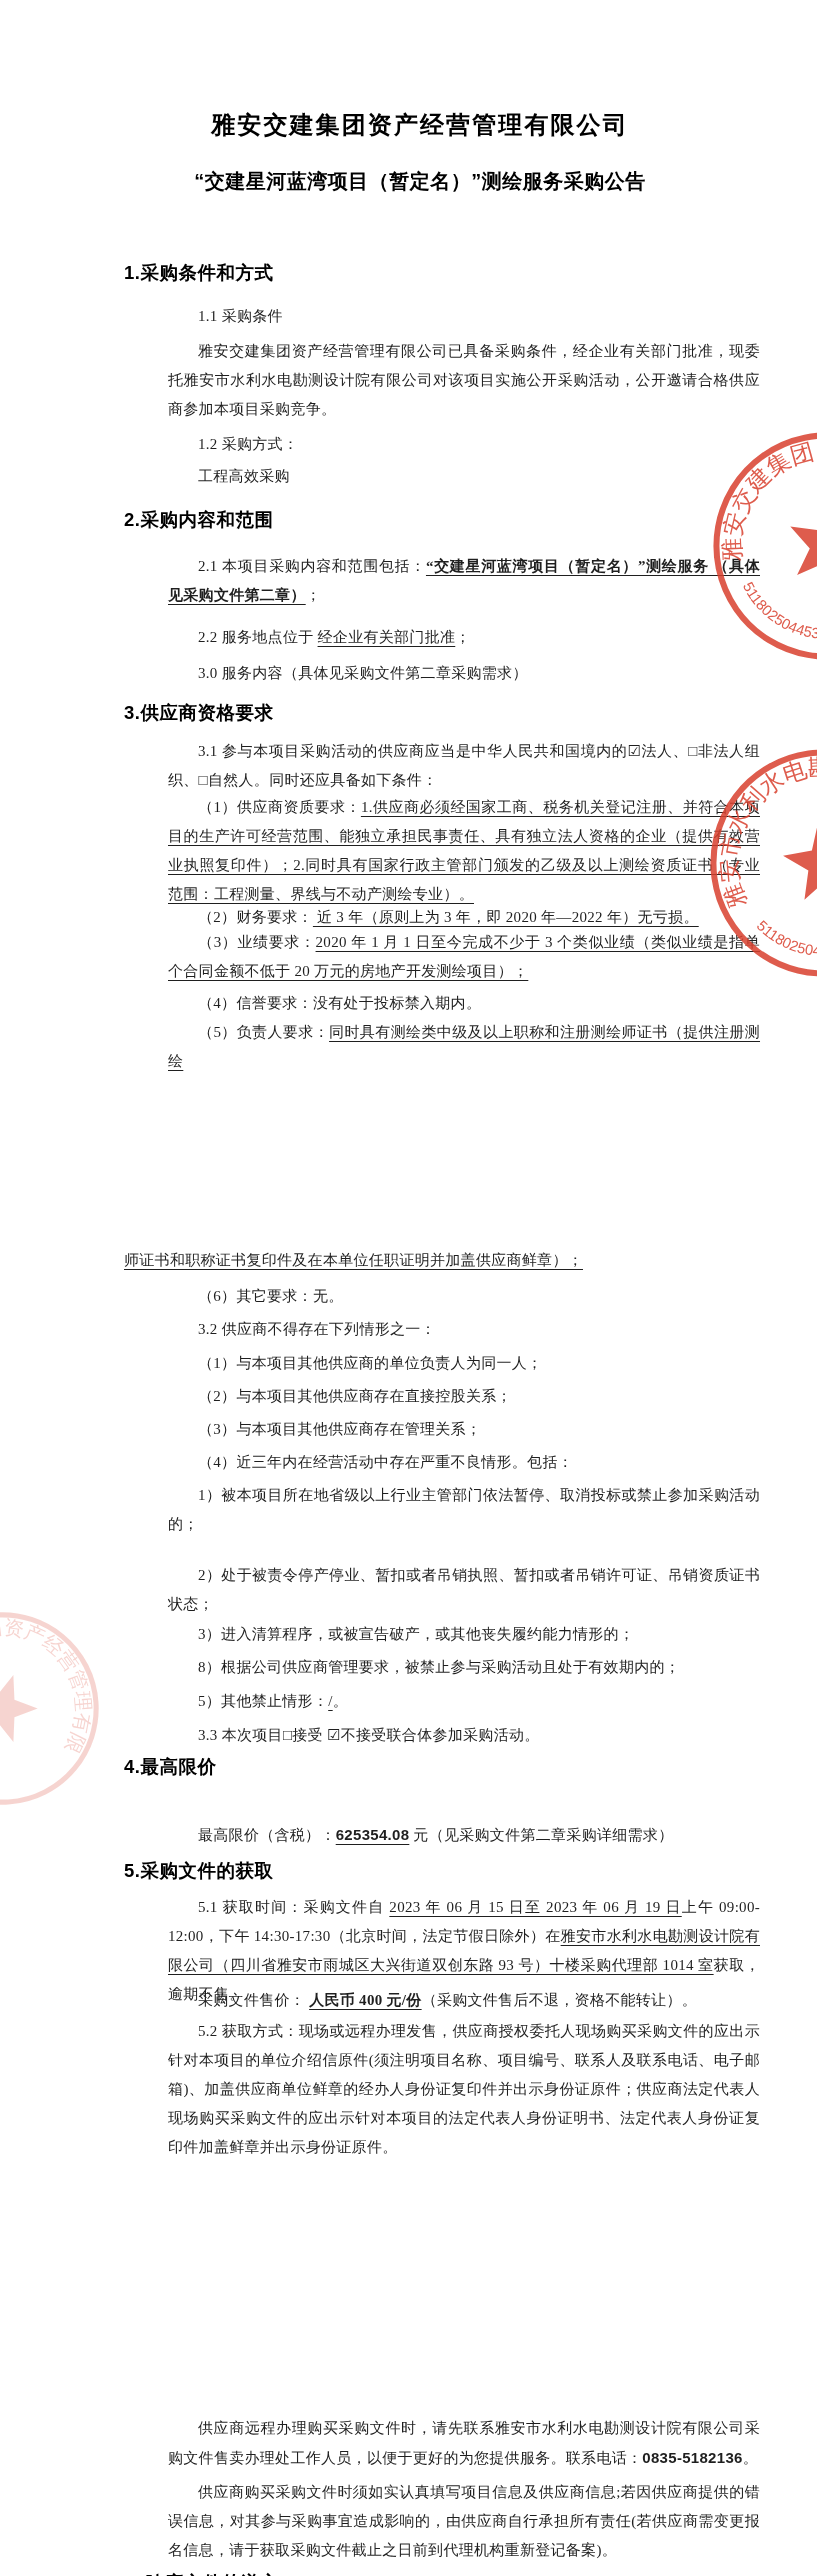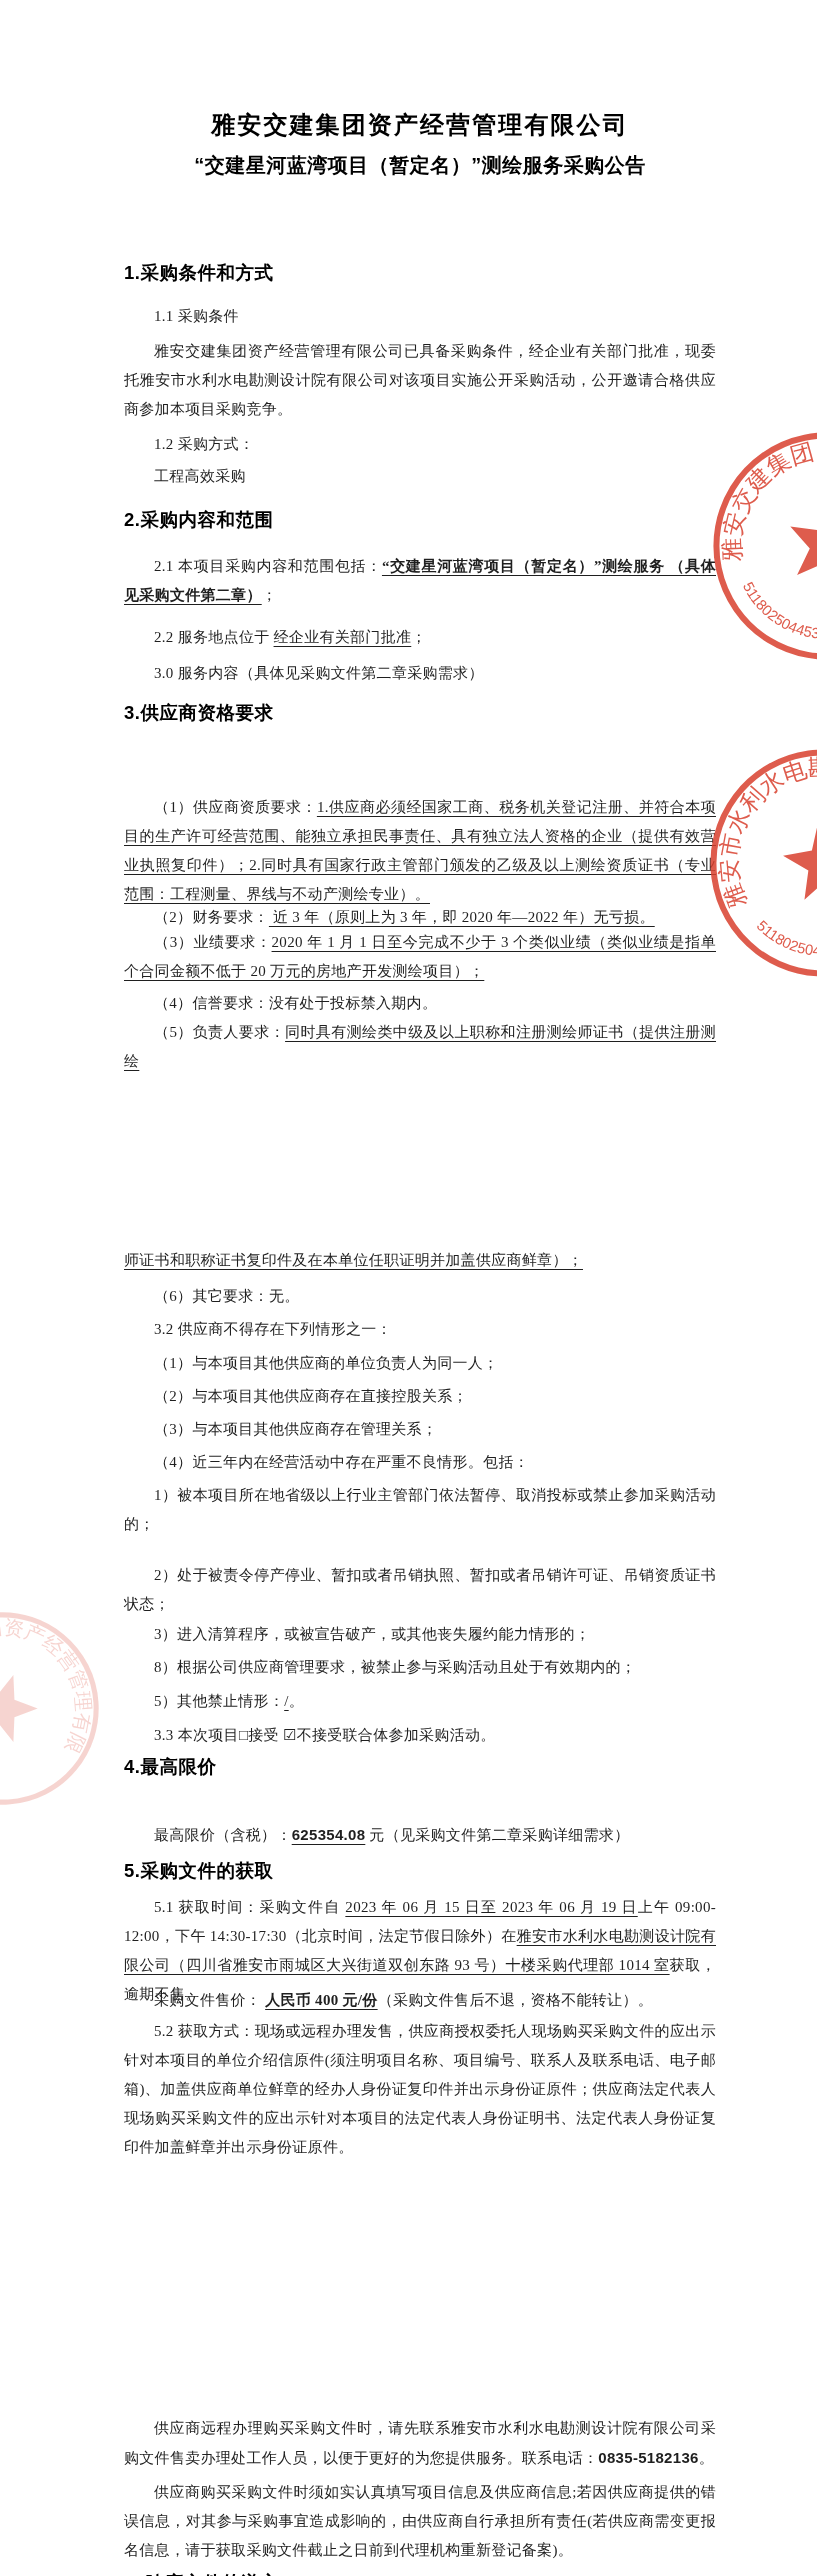--- a/index.html
+++ b/index.html
@@ -6,21 +6,21 @@
   .page{
     position:relative;width:818px;height:3467px;margin:0 auto;
     background:#ffffff;overflow:hidden;
     font-family:"Liberation Serif","DejaVu Serif",serif;color:#1f1f1f;
   }
   .blk{
     position:absolute;left:124px;width:592px;
     font-size:15px;line-height:29px;letter-spacing:0.3px;
     text-align:justify;margin:0;
   }
-  .indent{text-indent:30px;}
+  .indent{text-indent:30px;margin-left:44px;}
   .hd{
     position:absolute;left:124px;width:592px;margin:0;
     font-family:"Liberation Sans","DejaVu Sans",sans-serif;
     font-weight:bold;font-size:18.5px;line-height:25px;color:#000;
     letter-spacing:0.5px;text-align:left;
   }
   .title{
     position:absolute;left:98px;width:644px;margin:0;text-align:center;
     font-family:"Liberation Sans","DejaVu Sans",sans-serif;
     font-weight:bold;color:#000;
@@ -32,34 +32,35 @@
   .num{font-family:"Liberation Sans","DejaVu Sans",sans-serif;}
   .seal{position:absolute;pointer-events:none;}
   .seal svg{display:block;width:100%;height:100%;}
 </style>
 </head>
 <body>
 
 <div class="page">
 
   <h1 class="title t1" style="top:109px">雅安交建集团资产经营管理有限公司</h1>
-  <h2 class="title t2" style="top:152px">“交建星河蓝湾项目（暂定名）”测绘服务采购公告</h2>
+  <h2 class="title t2" style="top:168px">“交建星河蓝湾项目（暂定名）”测绘服务采购公告</h2>
 
   <h3 class="hd" style="top:260px">1.采购条件和方式</h3>
   <p class="blk indent" style="top:302px">1.1 采购条件</p>
   <p class="blk indent" style="top:337px">雅安交建集团资产经营管理有限公司已具备采购条件，经企业有关部门批准，现委托雅安市水利水电勘测设计院有限公司对该项目实施公开采购活动，公开邀请合格供应商参加本项目采购竞争。</p>
   <p class="blk indent" style="top:430px">1.2 采购方式：</p>
   <p class="blk indent" style="top:462px">工程高效采购</p>
 
   <h3 class="hd" style="top:507px">2.采购内容和范围</h3>
   <p class="blk indent" style="top:552px"><span>2.1 本项目采购内容和范围包括：</span><span class="ul b">“交建星河蓝湾项目（暂定名）”测绘服务 （具体见采购文件第二章）</span><span>；</span></p>
   <p class="blk indent" style="top:623px"><span>2.2 服务地点位于 </span><span class="ul">经企业有关部门批准</span><span>；</span></p>
   <p class="blk indent" style="top:659px">3.0 服务内容（具体见采购文件第二章采购需求）</p>
 
   <h3 class="hd" style="top:700px">3.供应商资格要求</h3>
+  <p class="blk indent" style="top:737px">3.1 参与本项目采购活动的供应商应当是中华人民共和国境内的☑法人、□非法人组织、□自然人。同时还应具备如下条件：</p>
   <p class="blk indent" style="top:793px"><span>（1）供应商资质要求：</span><span class="ul">1.供应商必须经国家工商、税务机关登记注册、并符合本项目的生产许可经营范围、能独立承担民事责任、具有独立法人资格的企业（提供有效营业执照复印件）；2.同时具有国家行政主管部门颁发的乙级及以上测绘资质证书（专业范围：工程测量、界线与不动产测绘专业）。</span></p>
   <p class="blk indent" style="top:903px"><span>（2）财务要求：</span><span class="ul"> 近 3 年（原则上为 3 年，即 2020 年—2022 年）无亏损。</span></p>
   <p class="blk indent" style="top:928px"><span>（3）业绩要求：</span><span class="ul">2020 年 1 月 1 日至今完成不少于 3 个类似业绩（类似业绩是指单个合同金额不低于 20 万元的房地产开发测绘项目）；</span></p>
   <p class="blk indent" style="top:989px">（4）信誉要求：没有处于投标禁入期内。</p>
   <p class="blk indent" style="top:1018px"><span>（5）负责人要求：</span><span class="ul">同时具有测绘类中级及以上职称和注册测绘师证书（提供注册测绘</span></p>
 
   <p class="blk" style="top:1246px"><span class="ul">师证书和职称证书复印件及在本单位任职证明并加盖供应商鲜章）；</span></p>
   <p class="blk indent" style="top:1282px">（6）其它要求：无。</p>
   <p class="blk indent" style="top:1315px">3.2 供应商不得存在下列情形之一：</p>
   <p class="blk indent" style="top:1349px">（1）与本项目其他供应商的单位负责人为同一人；</p>

